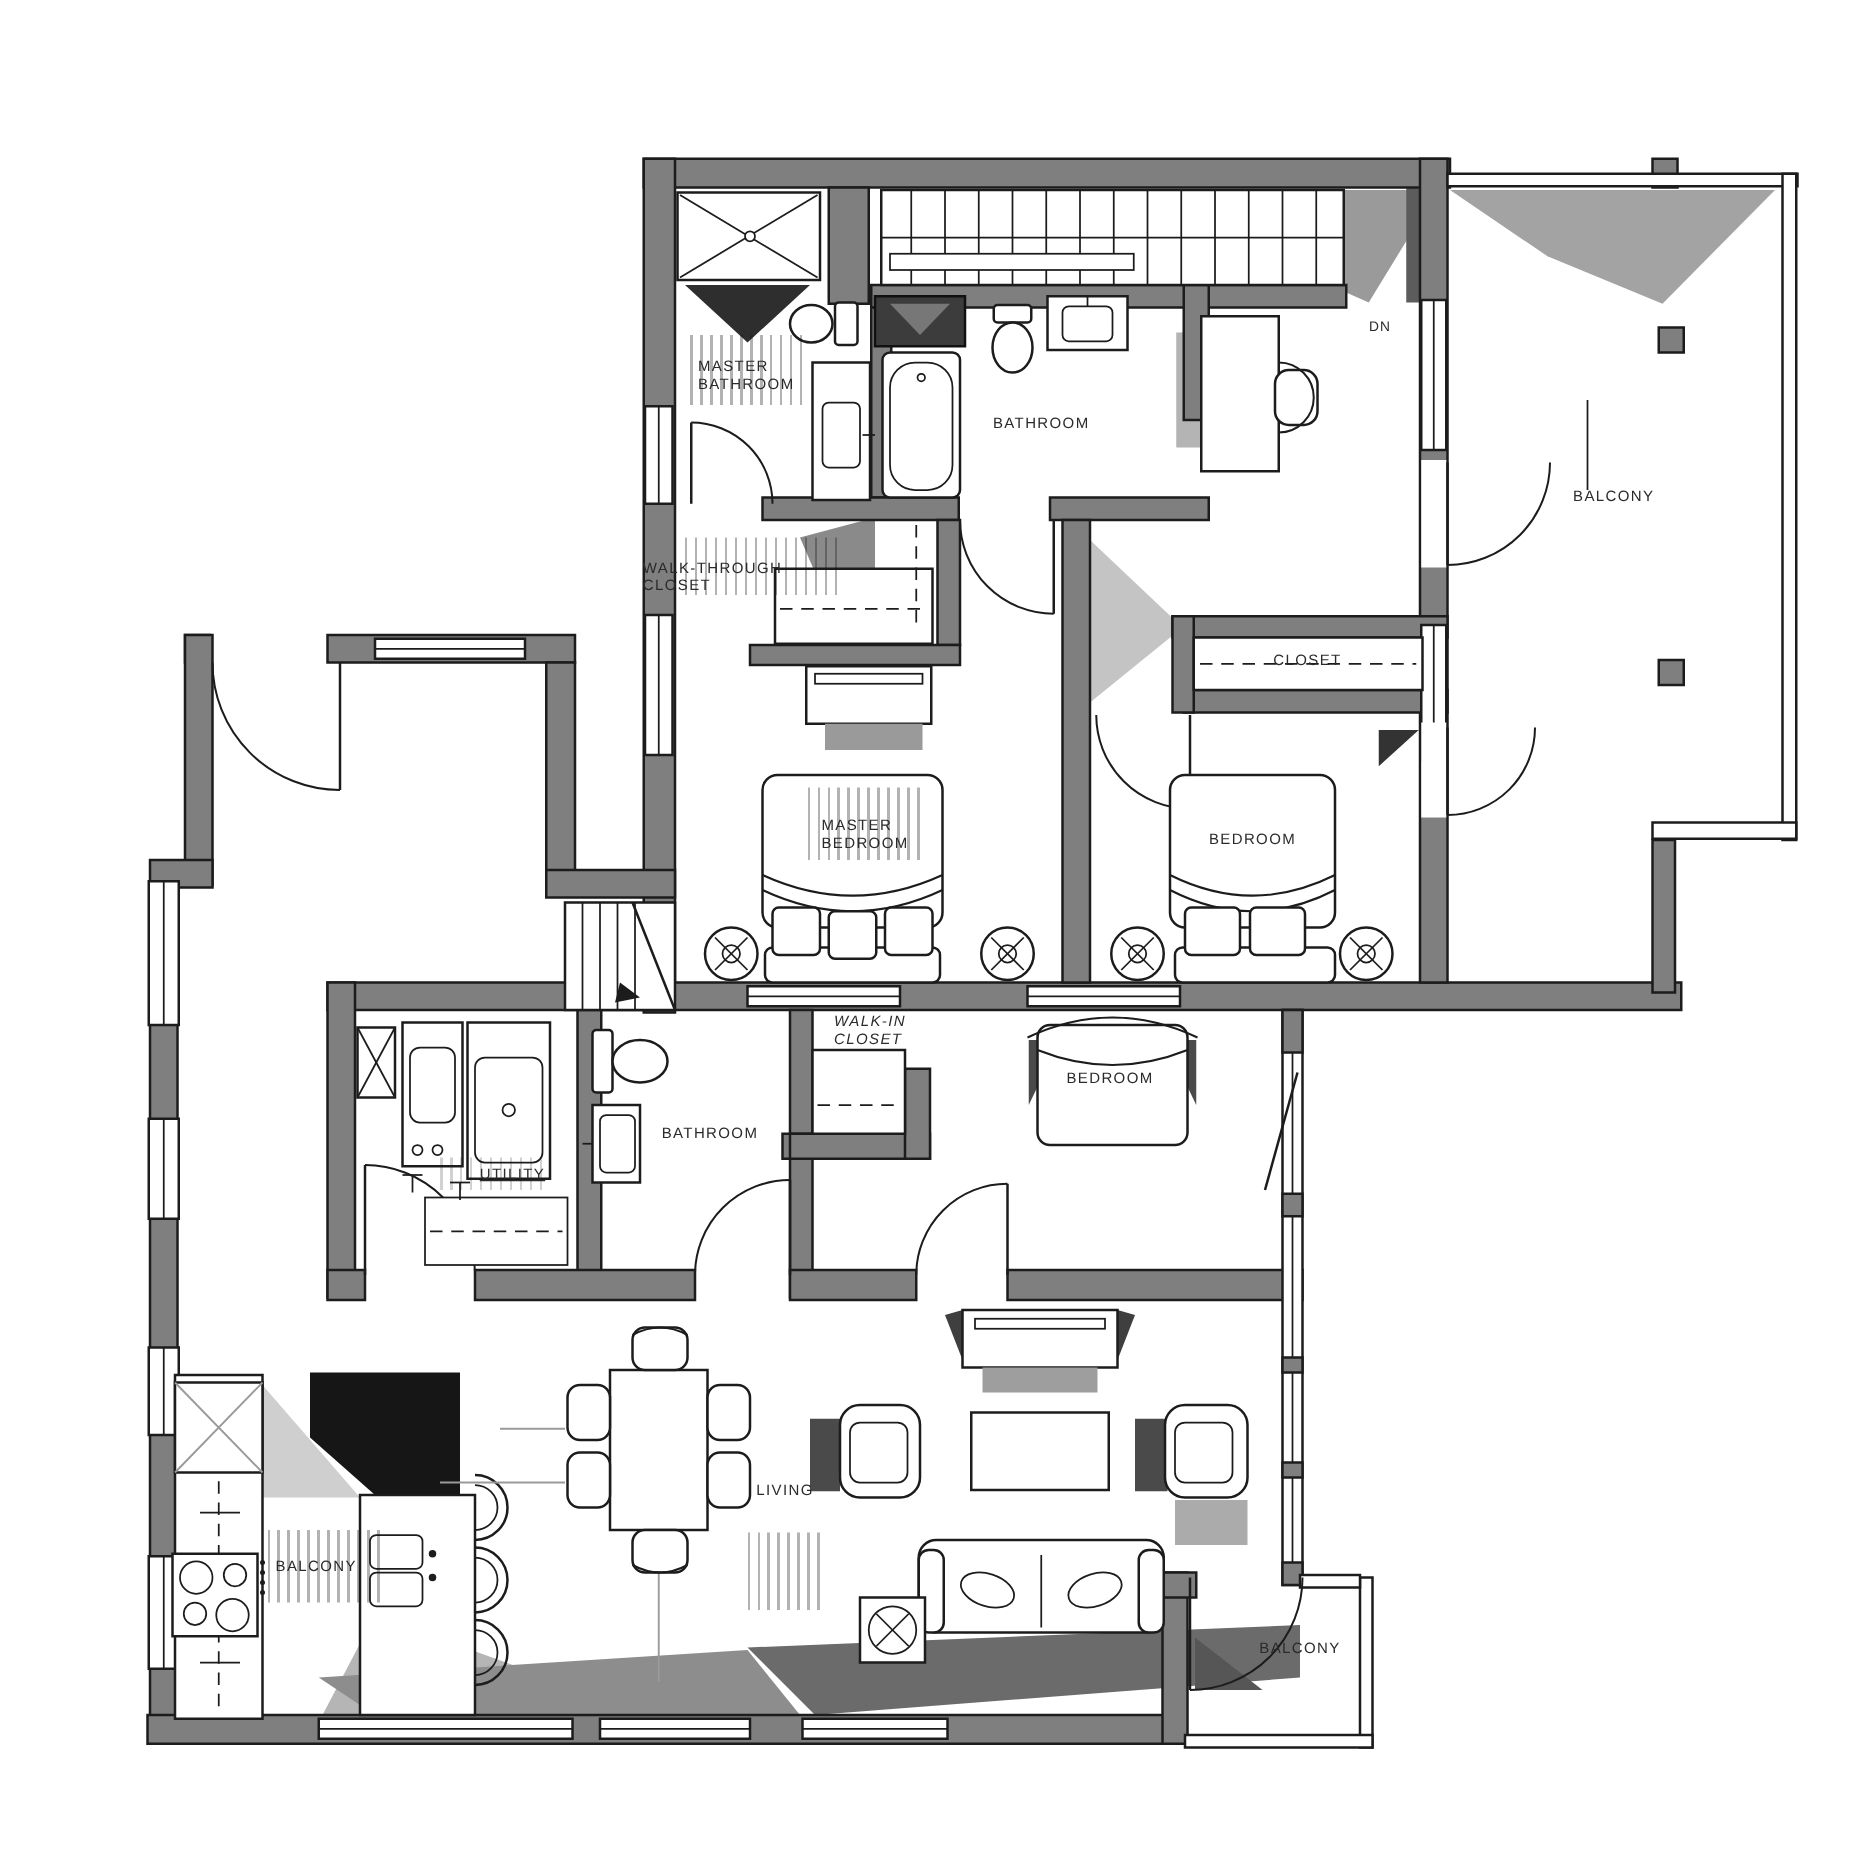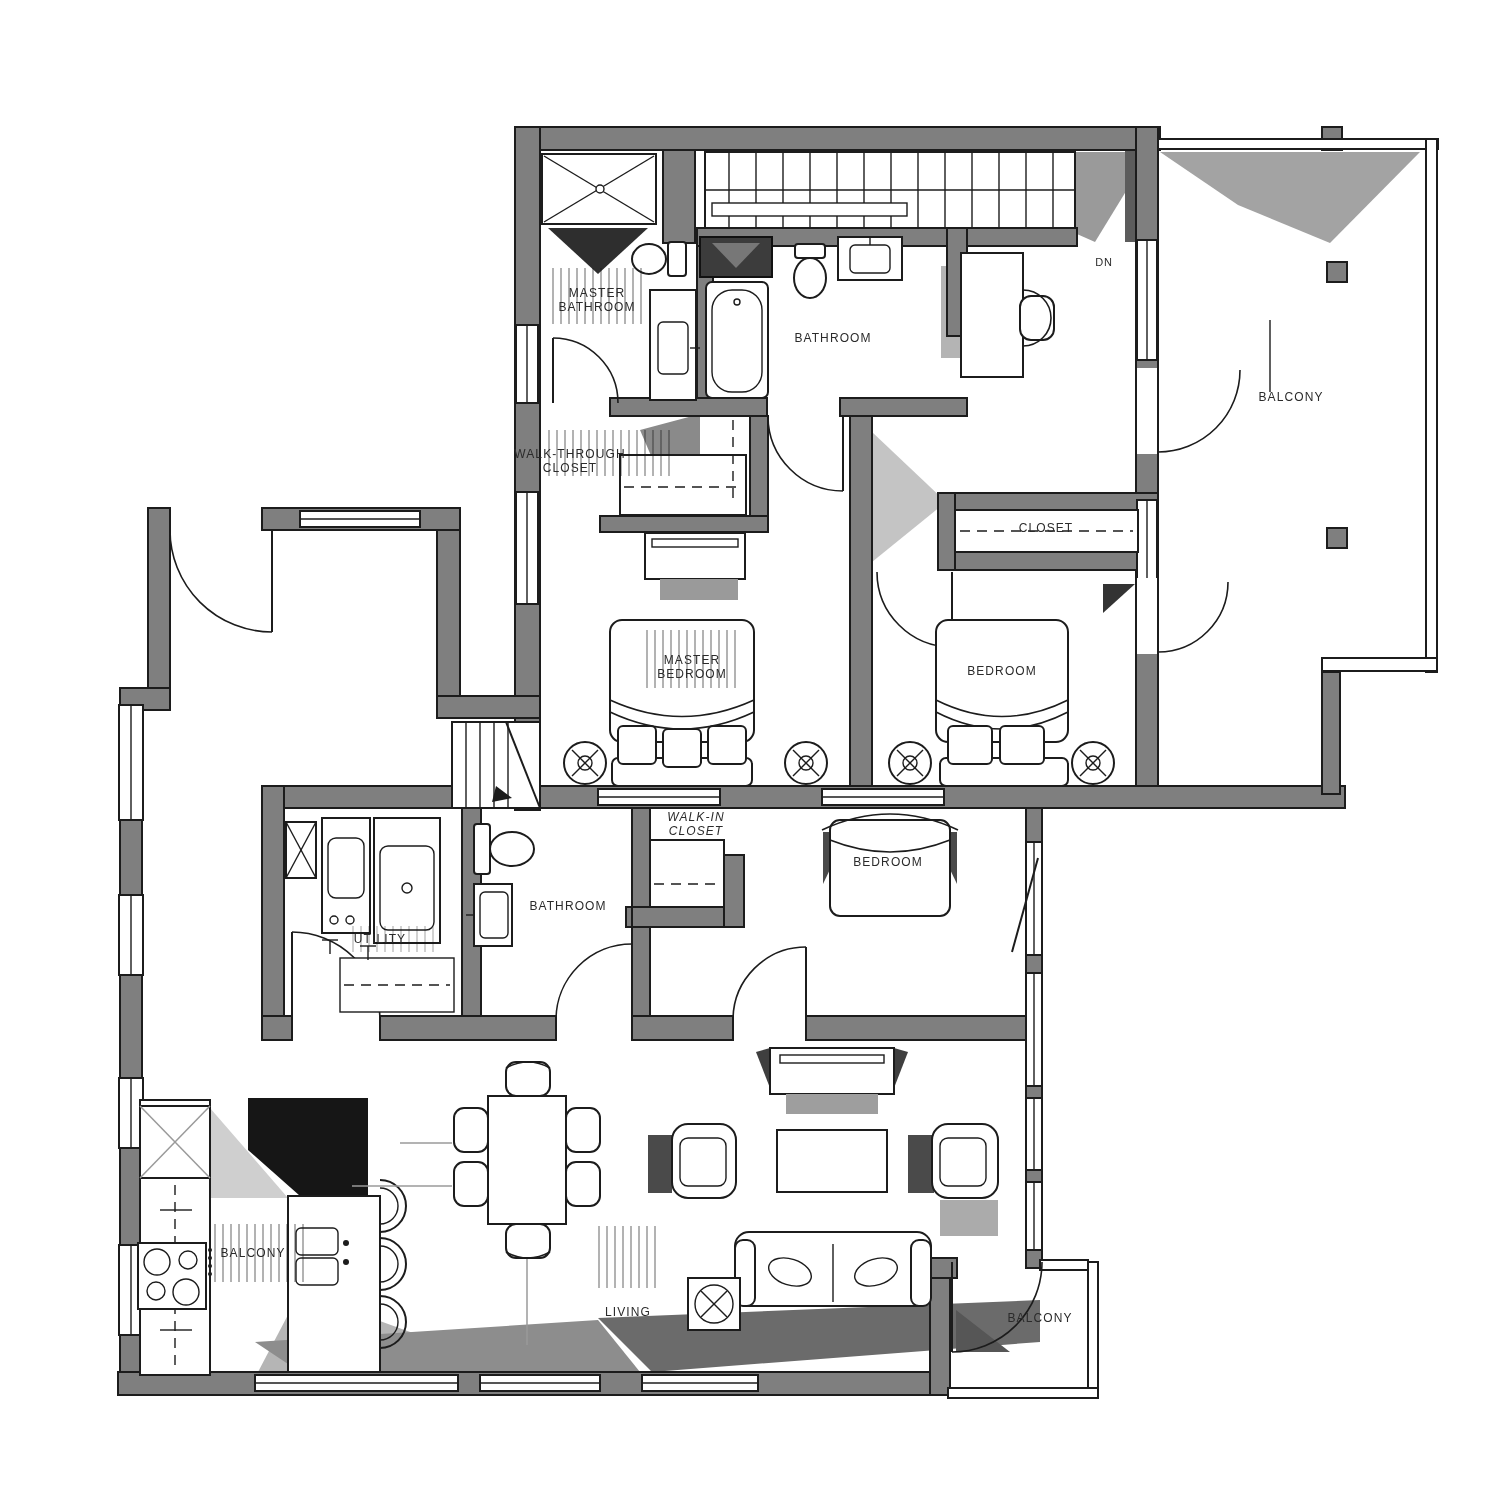--- a/index.html
+++ b/index.html
@@ -8,21 +8,21 @@
   #plan svg{position:absolute;left:0;top:0;}
   .wall{fill:#7f7f7f;stroke:#1c1c1c;stroke-width:2;}
   .rail{fill:#ffffff;stroke:#1c1c1c;stroke-width:2;}
   .fix{fill:#ffffff;stroke:#1c1c1c;stroke-width:2;}
   .fixthin{fill:#ffffff;stroke:#1c1c1c;stroke-width:1.4;}
   .ln{stroke:#1c1c1c;stroke-width:1.4;fill:none;}
   .ln2{stroke:#1c1c1c;stroke-width:2;fill:none;}
   .arc{stroke:#1c1c1c;stroke-width:1.6;fill:none;}
   .dash{stroke:#1c1c1c;stroke-width:1.4;fill:none;stroke-dasharray:10 7;}
   .soft{stroke:#9a9a9a;stroke-width:1.5;fill:none;}
-  .lbl{position:absolute;transform:translate(-50%,-50%);text-align:center;
+  .lbl{position:absolute;transform:translate(-50%,-50%);
        color:#2b2b2b;font-size:12px;letter-spacing:1.1px;line-height:14px;white-space:nowrap;
        z-index:5;}
   .lbl.small{font-size:11px;letter-spacing:0.8px;}
   .hatch{position:absolute;z-index:4;opacity:.5;
        background:repeating-linear-gradient(90deg, rgba(20,20,20,.65) 0 2px, rgba(255,255,255,0) 2px 8px);}
 </style>
 </head>
 <body>
 
 <div id="plan">
@@ -453,24 +453,24 @@
 </div>
 <div class="lbl" style="left:692px;top:667px;">
   <div>MASTER</div>
       <div>BEDROOM</div>
 </div>
 <div class="lbl" style="left:1002px;top:671px;">BEDROOM</div>
 <div class="lbl" style="left:1046px;top:528px;">CLOSET</div>
 <div class="lbl small" style="left:1104px;top:262px;">DN</div>
 <div class="lbl" style="left:1291px;top:397px;">BALCONY</div>
 
-<div class="lbl" style="left:380px;top:939px;">UTILITY</div>
+<div class="lbl" style="left:410px;top:939px;text-decoration:underline;">UTILITY</div>
 <div class="lbl" style="left:568px;top:906px;">BATHROOM</div>
 <div class="lbl" style="left:696px;top:824px;font-style:italic;">
   <div>WALK-IN</div>
       <div>CLOSET</div>
 </div>
 <div class="lbl" style="left:888px;top:862px;">BEDROOM</div>
 <div class="lbl" style="left:253px;top:1253px;">BALCONY</div>
-<div class="lbl" style="left:628px;top:1312px;">LIVING</div>
+<div class="lbl" style="left:628px;top:1192px;">LIVING</div>
 <div class="lbl" style="left:1040px;top:1318px;">BALCONY</div>
 
 </div>
 
 </body></html>

